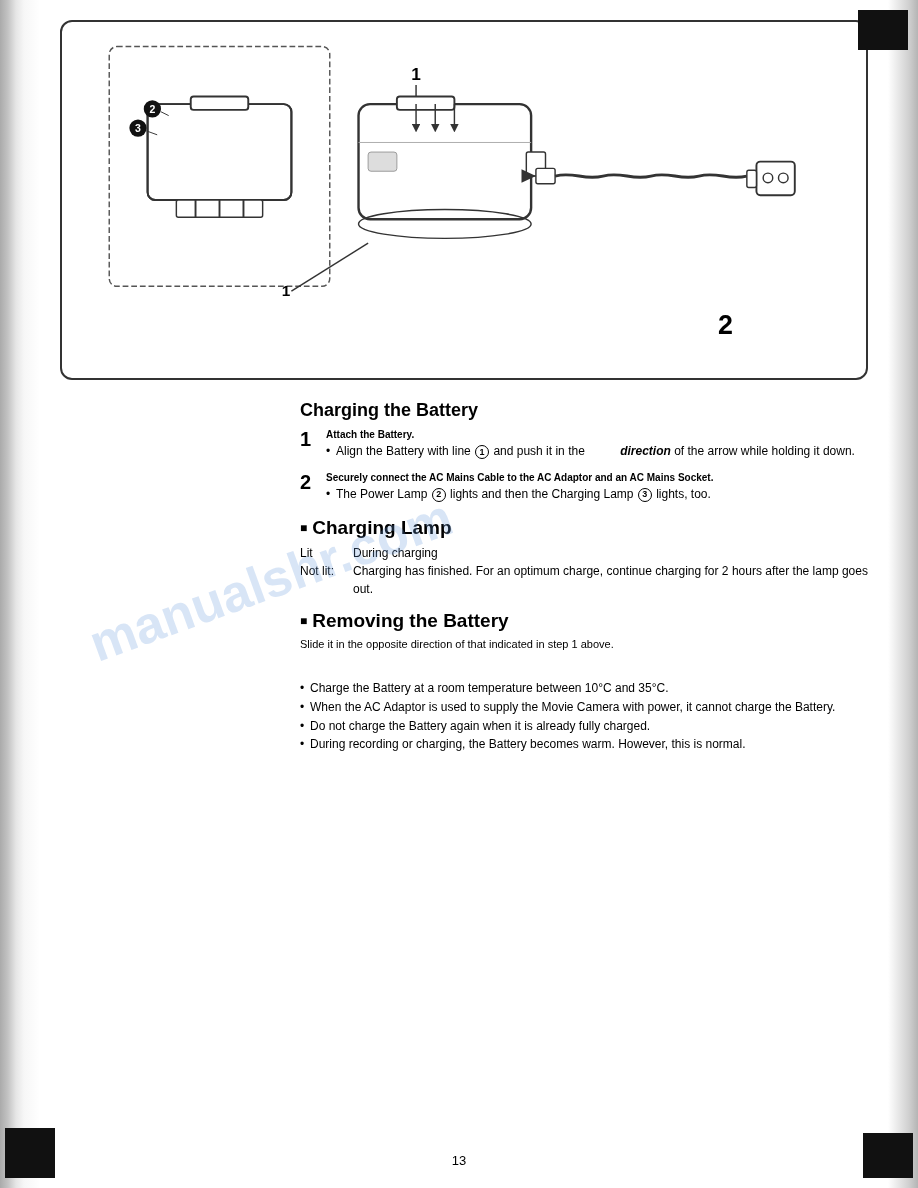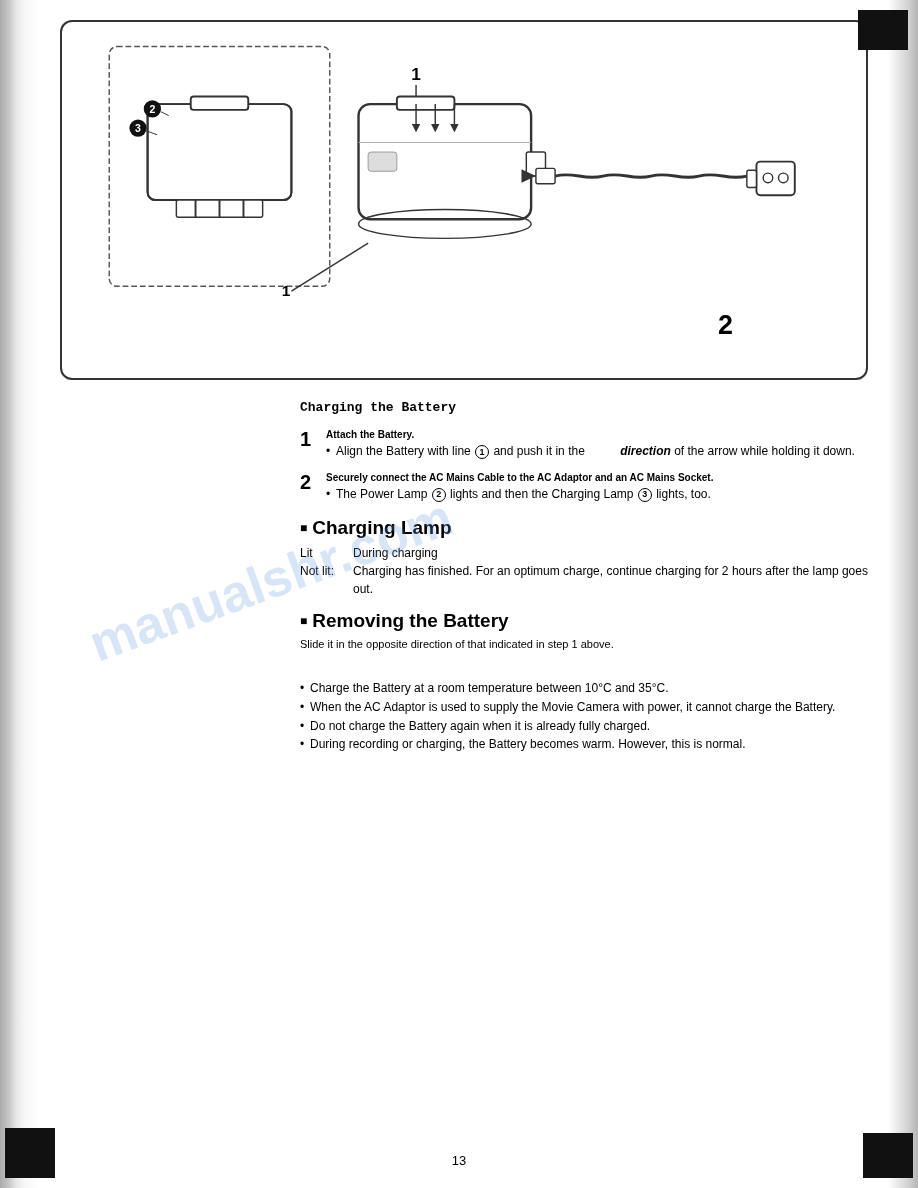--- a/index.html
+++ b/index.html
@@ -117,24 +117,23 @@
       font-family: Arial, sans-serif;
       font-weight: bold;
       transform: rotate(-20deg);
       pointer-events: none;
       z-index: 5;
       white-space: nowrap;
     }
 
     
     .section-title {
-      font-size: 13px;
-      font-weight: bold;
-      margin-bottom: 14px;
-      font-family: Liberation Mono, monospace;
+      font-size: 18px;
+      font-weight: bold;
+      margin-bottom: 8px;
     }
 
     
     .step-item {
       display: flex;
       gap: 8px;
       margin-bottom: 10px;
     }
     .step-number {
       font-size: 20px;

